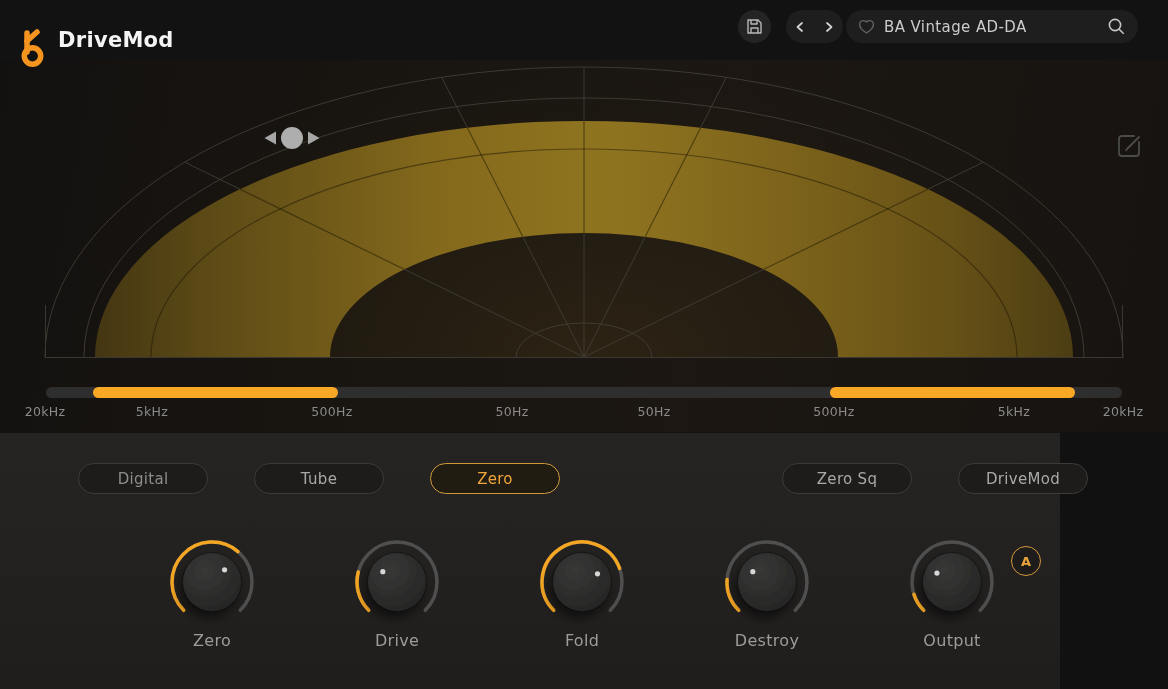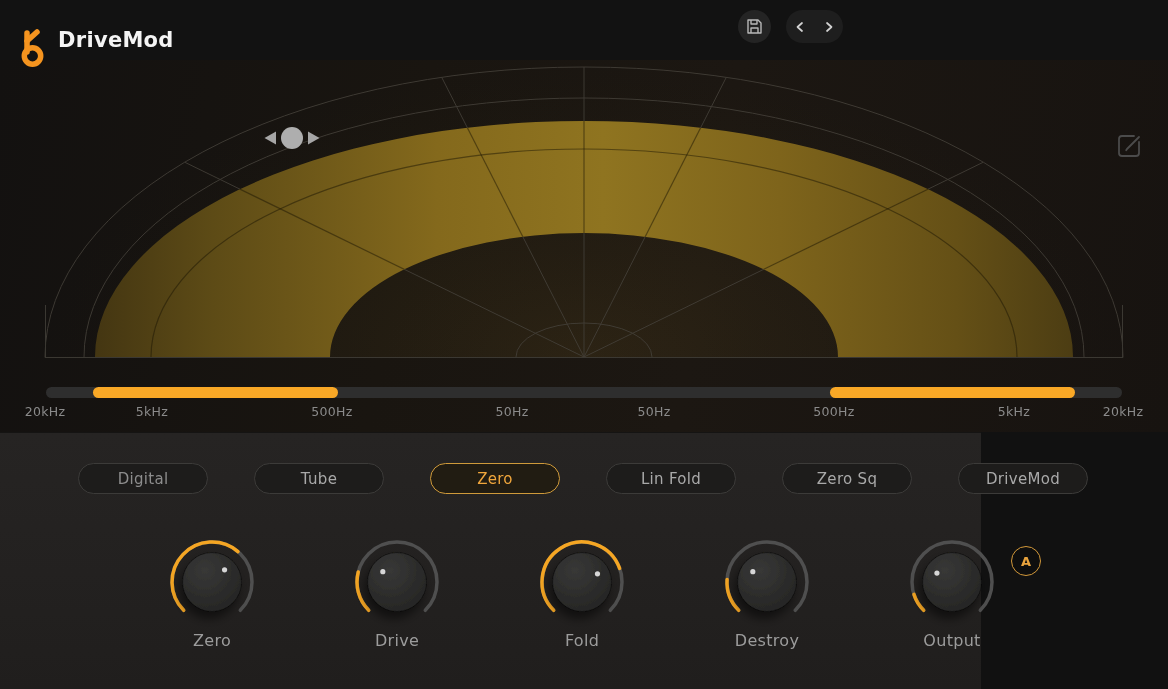--- a/index.html
+++ b/index.html
@@ -23,21 +23,21 @@
   .viz { position:absolute; left:0; top:60px; width:1168px; height:372px;
          background:linear-gradient(100deg,#131110 0%,#191510 35%,#1c1712 60%,#171310 100%);text-decoration:underline; }
   .viz svg.scene { position:absolute; left:0; top:0; }
   .freq-slider { position:absolute; left:46px; top:327px; width:1076px; height:11px;
                  background:#2e2e2e; border-radius:6px; cursor:pointer; }
   .band { position:absolute; top:0; height:11px; border-radius:6px; }
   .freq-label { position:absolute; top:344px; width:70px; text-align:center;
                 color:#8b8b8b; font-size:12.5px; letter-spacing:.3px; }
 
   
-  .panel { position:absolute; left:0; top:432px; width:981px; height:257px;
+  .panel { position:absolute; left:0; top:432px; width:1060px; height:257px;
            background:linear-gradient(180deg,#262423 0%,#232120 55%,#201e1d 100%);
            border-top:1px solid #151413; }
   .mode-btn { position:absolute; top:30px; width:130px; height:31px; border-radius:16px;
               background:#1d1c1b; border:1px solid #3c3b39; color:#a9a9a9; font-size:15px;
               letter-spacing:.3px; cursor:pointer; display:flex; align-items:center; justify-content:center;
               font-family:inherit; }
   .mode-btn:first-of-type { color:#8d8d8d; }
   .mode-btn.selected { border-color:var(--mode-sel,#cf9a3a); color:var(--mode-sel-text,#f0a63c); background:#211c12; }
   .knob { position:absolute; width:110px; height:110px; top:94px; cursor:pointer; }
   .knob-label { position:absolute; top:198px; width:120px; text-align:center; color:#9c9c9c;
@@ -77,20 +77,30 @@
         <polyline points="9,3 4.5,7 9,11" fill="none" stroke="#d2d2d2" stroke-width="1.7" stroke-linecap="round" stroke-linejoin="round"></polyline>
       </svg>
     </span>
     <span class="nav-arrow">
       <svg width="14" height="14" viewBox="0 0 14 14">
         <polyline points="5,3 9.5,7 5,11" fill="none" stroke="#d2d2d2" stroke-width="1.7" stroke-linecap="round" stroke-linejoin="round"></polyline>
       </svg>
     </span>
   </div>
 
+  <div class="preset-pill">
+    <svg width="17" height="16" viewBox="0 0 17 16">
+      <path d="M8.5 13.8 C8.5 13.8 1.6 9.8 1.6 5.4 C1.6 3 3.5 1.6 5.4 1.6 C7 1.6 8.5 2.9 8.5 2.9 C8.5 2.9 10 1.6 11.6 1.6 C13.5 1.6 15.4 3 15.4 5.4 C15.4 9.8 8.5 13.8 8.5 13.8 Z" fill="none" stroke="#626262" stroke-width="1.4"></path>
+    </svg>
+    <span class="preset-name">BA Vintage AD-DA</span>
+    <svg width="19" height="19" viewBox="0 0 19 19">
+      <circle cx="8" cy="8" r="5.6" fill="none" stroke="#c6c6c6" stroke-width="1.6"></circle>
+      <line x1="12.2" y1="12.2" x2="16.2" y2="16.2" stroke="#c6c6c6" stroke-width="1.6" stroke-linecap="round"></line>
+    </svg>
+  </div>
 </div>
 
 <div class="viz">
   <svg class="scene" width="1168" height="372" viewBox="0 0 1168 372">
     <defs>
       <linearGradient id="bandGrad" x1="0" y1="0" x2="1" y2="0">
         <stop offset="0" stop-color="#443612"></stop>
         <stop offset="0.12" stop-color="#5d4b16"></stop>
         <stop offset="0.35" stop-color="#84691c"></stop>
         <stop offset="0.52" stop-color="#8f7420"></stop>
@@ -182,21 +192,20 @@
   <div class="freq-label" style="left:619px">50Hz</div>
   <div class="freq-label" style="left:799px">500Hz</div>
   <div class="freq-label" style="left:979px">5kHz</div>
   <div class="freq-label" style="left:1088px">20kHz</div>
 </div>
 
 <div class="panel">
   <button class="mode-btn" style="left:78px">Digital</button>
   <button class="mode-btn" style="left:254px">Tube</button>
   <button class="mode-btn selected" style="left:430px">Zero</button>
-  <button class="mode-btn" style="left:606px">Lin Fold</button>
   <button class="mode-btn" style="left:782px">Zero Sq</button>
   <button class="mode-btn" style="left:958px">DriveMod</button>
 
   <svg class="knob" style="left:157px" viewBox="0 0 110 110">
       <path d="M 26.72 83.28 A 40 40 0 1 1 83.28 83.28" fill="none" stroke="#4f4f4f" stroke-width="3.5" stroke-linecap="round"></path>
       <path d="M 26.72 83.28 A 40 40 0 0 1 80.98 24.58" fill="none" stroke="#f5a623" stroke-width="3.5" stroke-linecap="round"></path>
       <circle cx="55" cy="55" r="29.5" fill="url(#kgrad)" stroke="rgba(0,0,0,0.4)" filter="url(#kshadow)"></circle>
       <circle cx="67.57" cy="42.82" r="2.6" fill="#d6d6d6"></circle>
     </svg>
   <svg class="knob" style="left:342px" viewBox="0 0 110 110">

